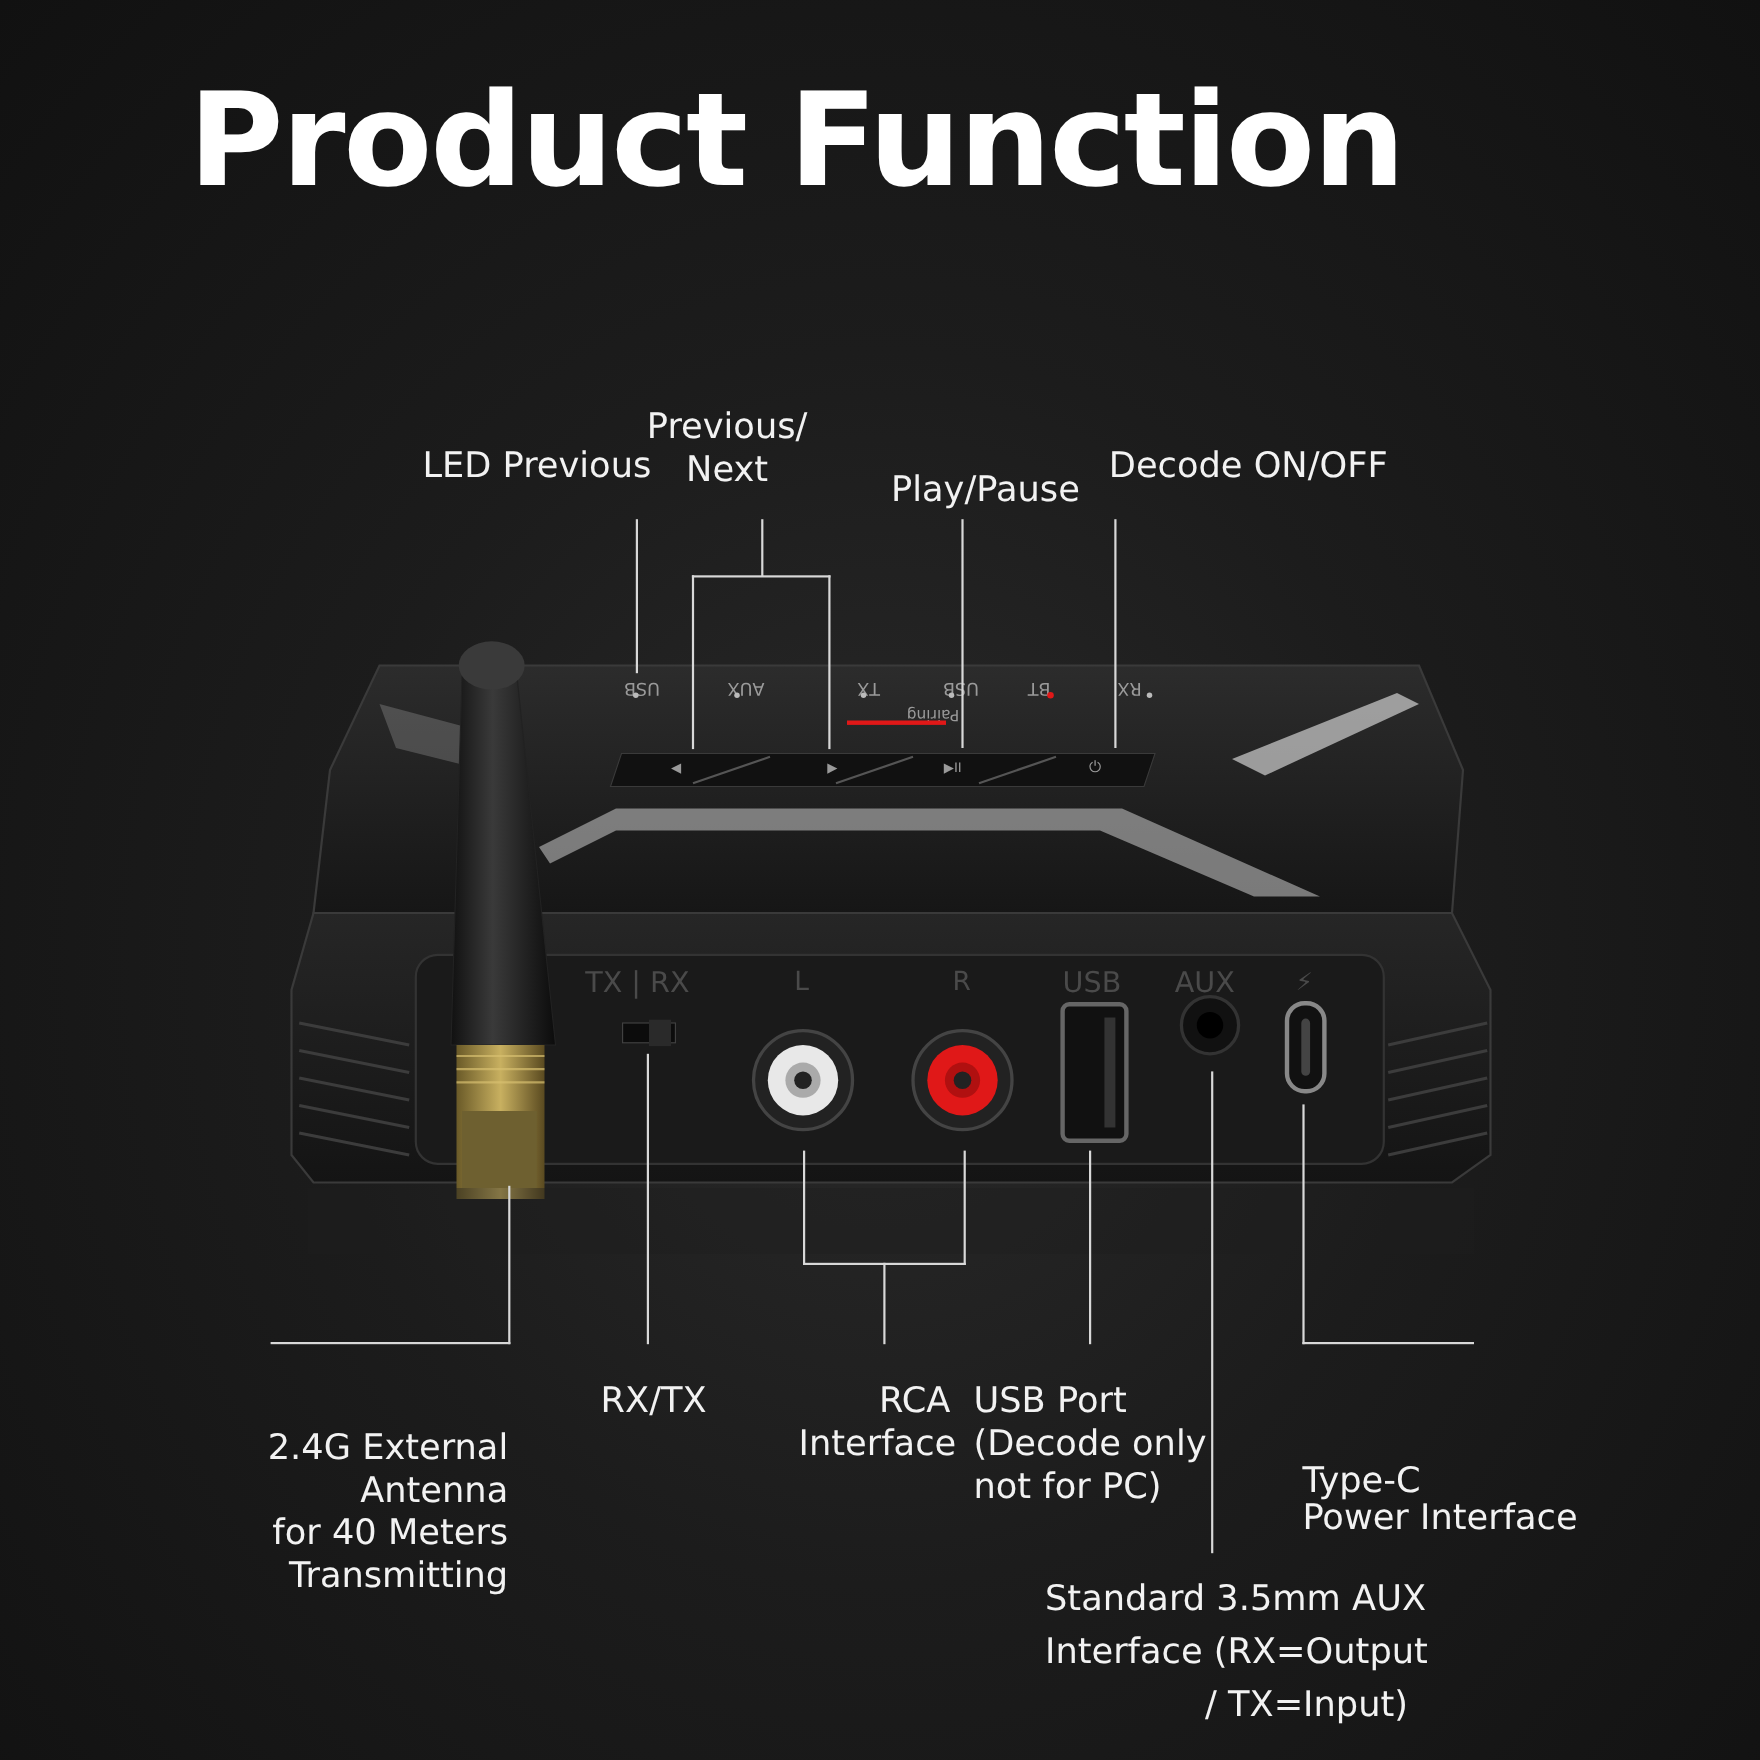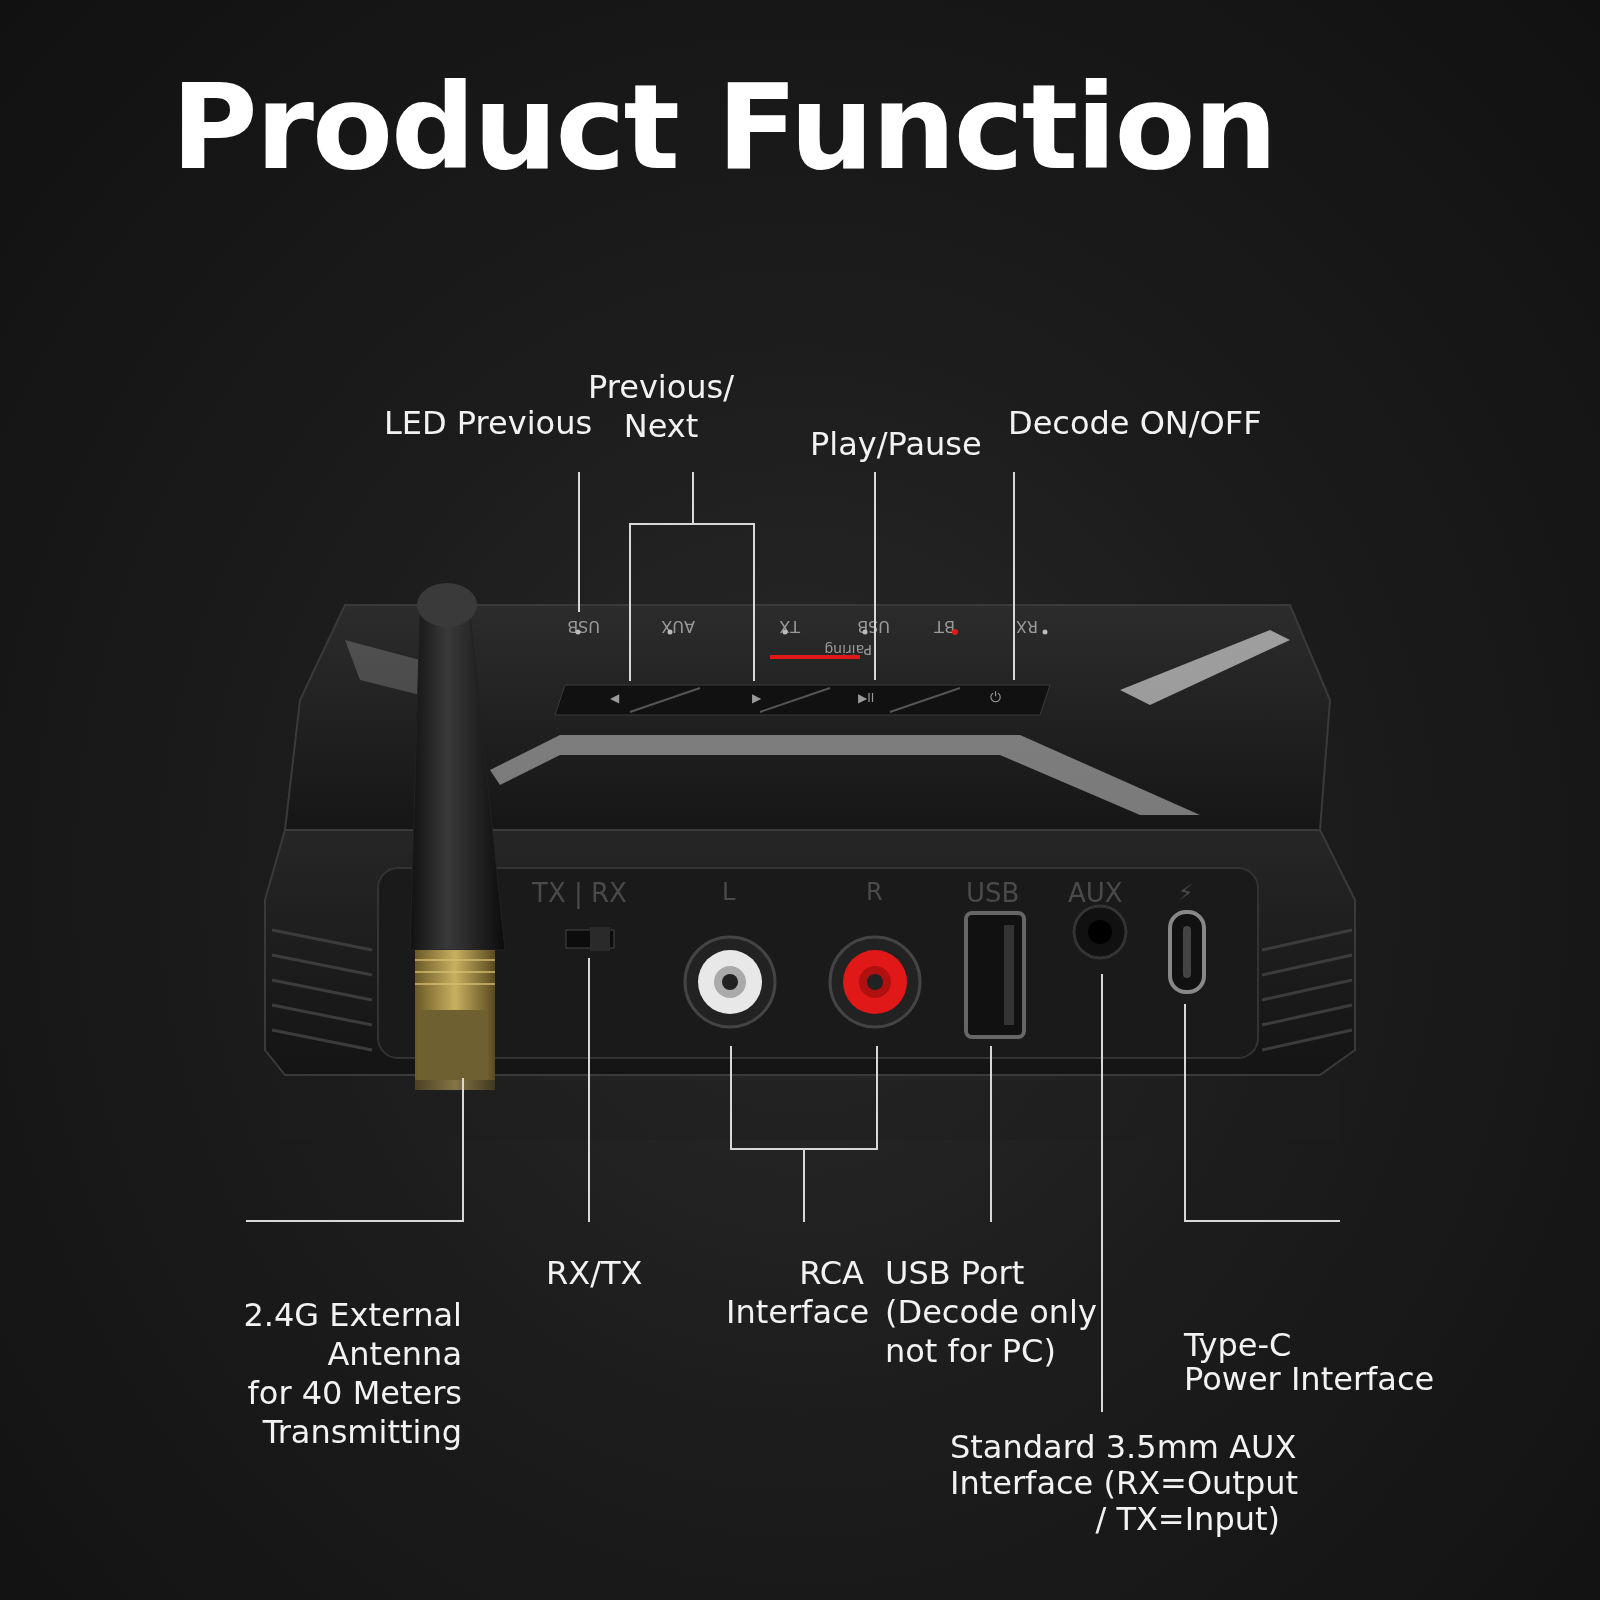--- a/index.html
+++ b/index.html
@@ -162,15 +162,15 @@
 for 40 Meters
 Transmitting</div>
 <div class="lbl" style="left:546px;top:1254px;">RX/TX</div>
 <div class="lbl" style="left:726px;top:1254px;width:138px;text-align:right;">RCA
 Interface</div>
 <div class="lbl" style="left:885px;top:1254px;width:210px;text-align:left;">USB Port
 (Decode only
 not for PC)</div>
 <div class="lbl" style="left:1184px;top:1328px;line-height:34px;">Type-C
 Power Interface</div>
-<div class="lbl" style="left:950px;top:1429px;width:330px;text-align:right;line-height:36px;">Standard 3.5mm AUX
+<div class="lbl" style="left:950px;top:1429px;width:330px;text-align:right;line-height:48px;">Standard 3.5mm AUX
 Interface (RX=Output
 / TX=Input)</div>
 
 </body></html>

